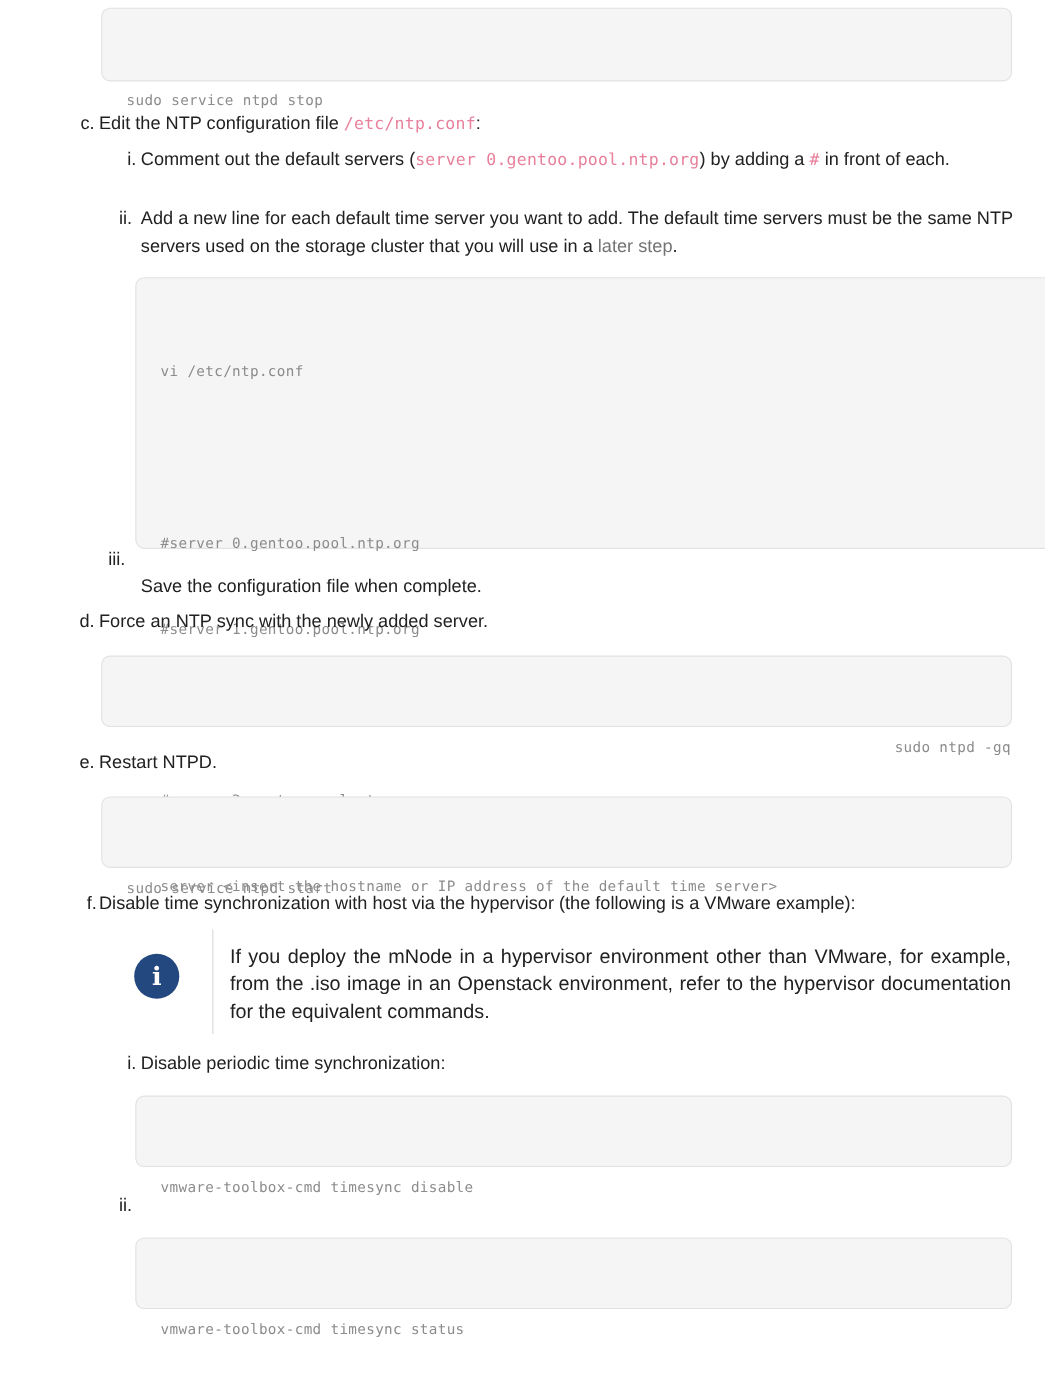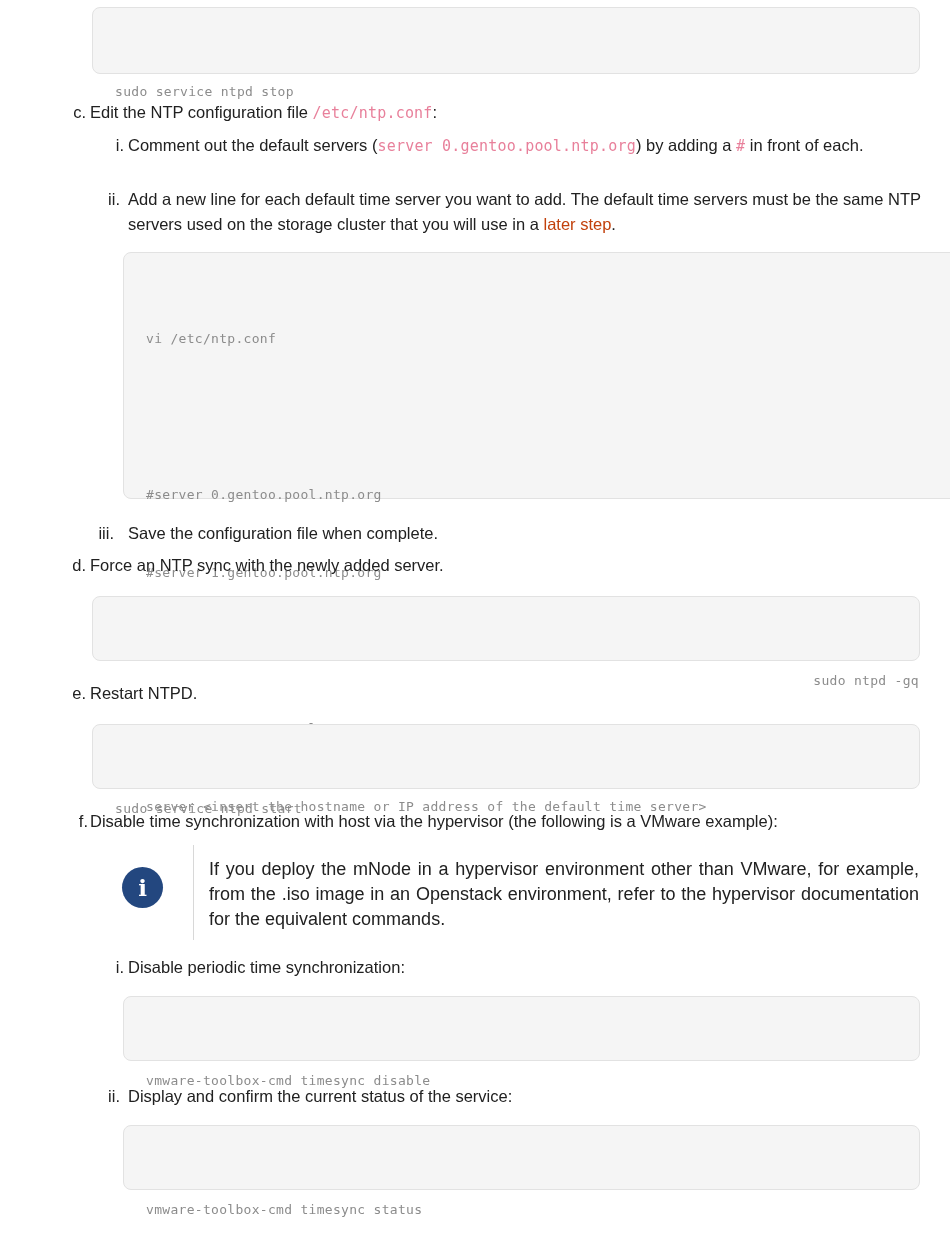--- a/index.html
+++ b/index.html
@@ -97,35 +97,35 @@
   
   .lvl2-marker { width: 22px; }
 
   code.inline {
     font-family: "DejaVu Sans Mono", "Liberation Mono", monospace;
     font-size: 15px;
     color: #e8809b;
     letter-spacing: 0.2px;
   }
   a.doclink {
-    color: #c2410c;
+    color: #737373;
     text-decoration: none;
   }
 
   
   .item-c-marker { left: 68px; top: 100px; }
   .item-c-text   { left: 90px; top: 100px; width: 830px; }
 
   .item-c-i-marker { left: 102px; top: 133px; }
   .item-c-i-text   { left: 128px; top: 133px; width: 793px; }
 
   .item-c-ii-marker { left: 98px; top: 187px; }
   .item-c-ii-text   { left: 128px; top: 187px; width: 793px; }
 
-  .item-c-iii-marker { left: 92px; top: 521px; }
+  .item-c-iii-marker { left: 92px; top: 497px; }
   .item-c-iii-text   { left: 128px; top: 521px; width: 793px; }
 
   .item-d-marker { left: 68px; top: 553px; }
   .item-d-text   { left: 90px; top: 553px; width: 830px; }
 
   .item-e-marker { left: 68px; top: 681px; }
   .item-e-text   { left: 90px; top: 681px; width: 830px; }
 
   .item-f-marker { left: 70px; top: 809px; }
   .item-f-text   { left: 90px; top: 809px; width: 830px; }
@@ -233,19 +233,18 @@
   </div>
 
   <span class="marker lvl2-marker item-f-i-marker">i.</span>
   <div class="li-row item-f-i-text">Disable periodic time synchronization:</div>
 
   <div class="code-block cb-disable">
     <span class="code-line">vmware-toolbox-cmd timesync disable</span>
   </div>
 
   <span class="marker lvl2-marker item-f-ii-marker">ii.</span>
-  <div class="li-row item-f-ii-text">Display and confirm the current status of the service:</div>
 
   <div class="code-block cb-status">
     <span class="code-line">vmware-toolbox-cmd timesync status</span>
   </div>
 
 </div>
 
 </body></html>

